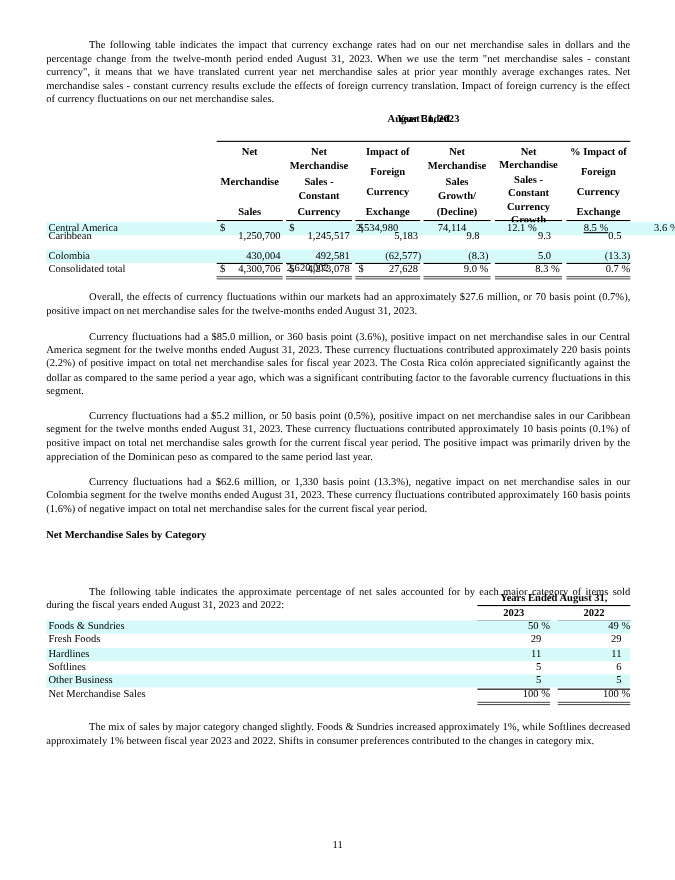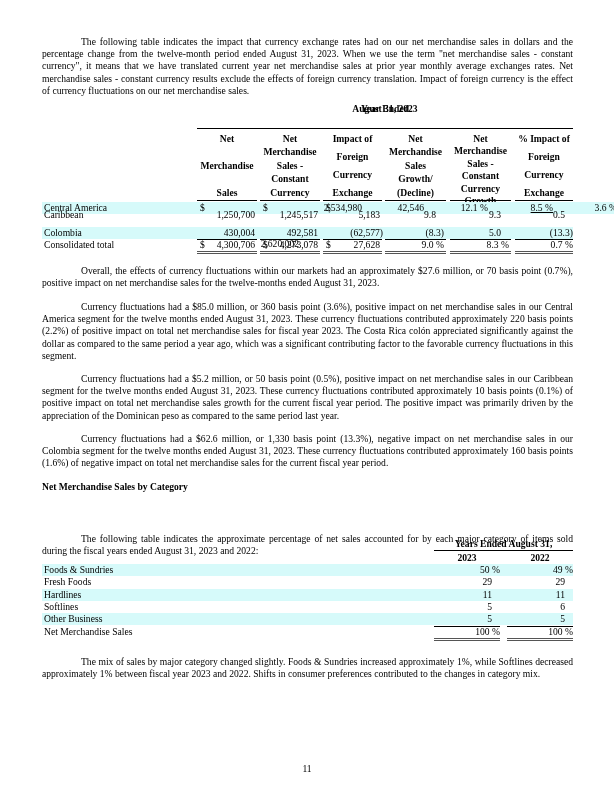--- a/index.html
+++ b/index.html
@@ -99,21 +99,21 @@
       <div class="hdr-ul" style="left: 473px; width: 58px;"></div>
     </div>
   <div id="t1-rows">
       <div class="row hl" style="top: 99px; padding-left: 44px;">
         <div class="cell lbl">Central America</div>
         <div class="dol" style="left: 158px;">$</div>
         <div class="cell" style="right: 318px; margin-top: 36px;">2,620,002</div>
         <div class="dol" style="left: 221px;">$</div>
         <div class="cell" style="right: 255px;">2,534,980</div>
         <div class="dol" style="left: 284px;">$</div>
-        <div class="cell" style="right: 193px;">42,546</div>
+        <div class="cell" style="right: 193px;">74,114</div>
         <div class="cell" style="right: 129px;">12.1 %</div>
         <div class="cell" style="right: 64px; text-decoration: underline;">8.5 %</div>
         <div class="cell" style="right: 0px;">3.6 %</div>
       </div>
       <div class="row" style="top: 106px;">
         <div class="cell lbl">Caribbean</div>
         <div class="cell" style="right: 318px;">1,250,700</div>
         <div class="cell" style="right: 255px;">1,245,517</div>
         <div class="cell" style="right: 193px;">5,183</div>
         <div class="cell" style="right: 137px;">9.8</div>

